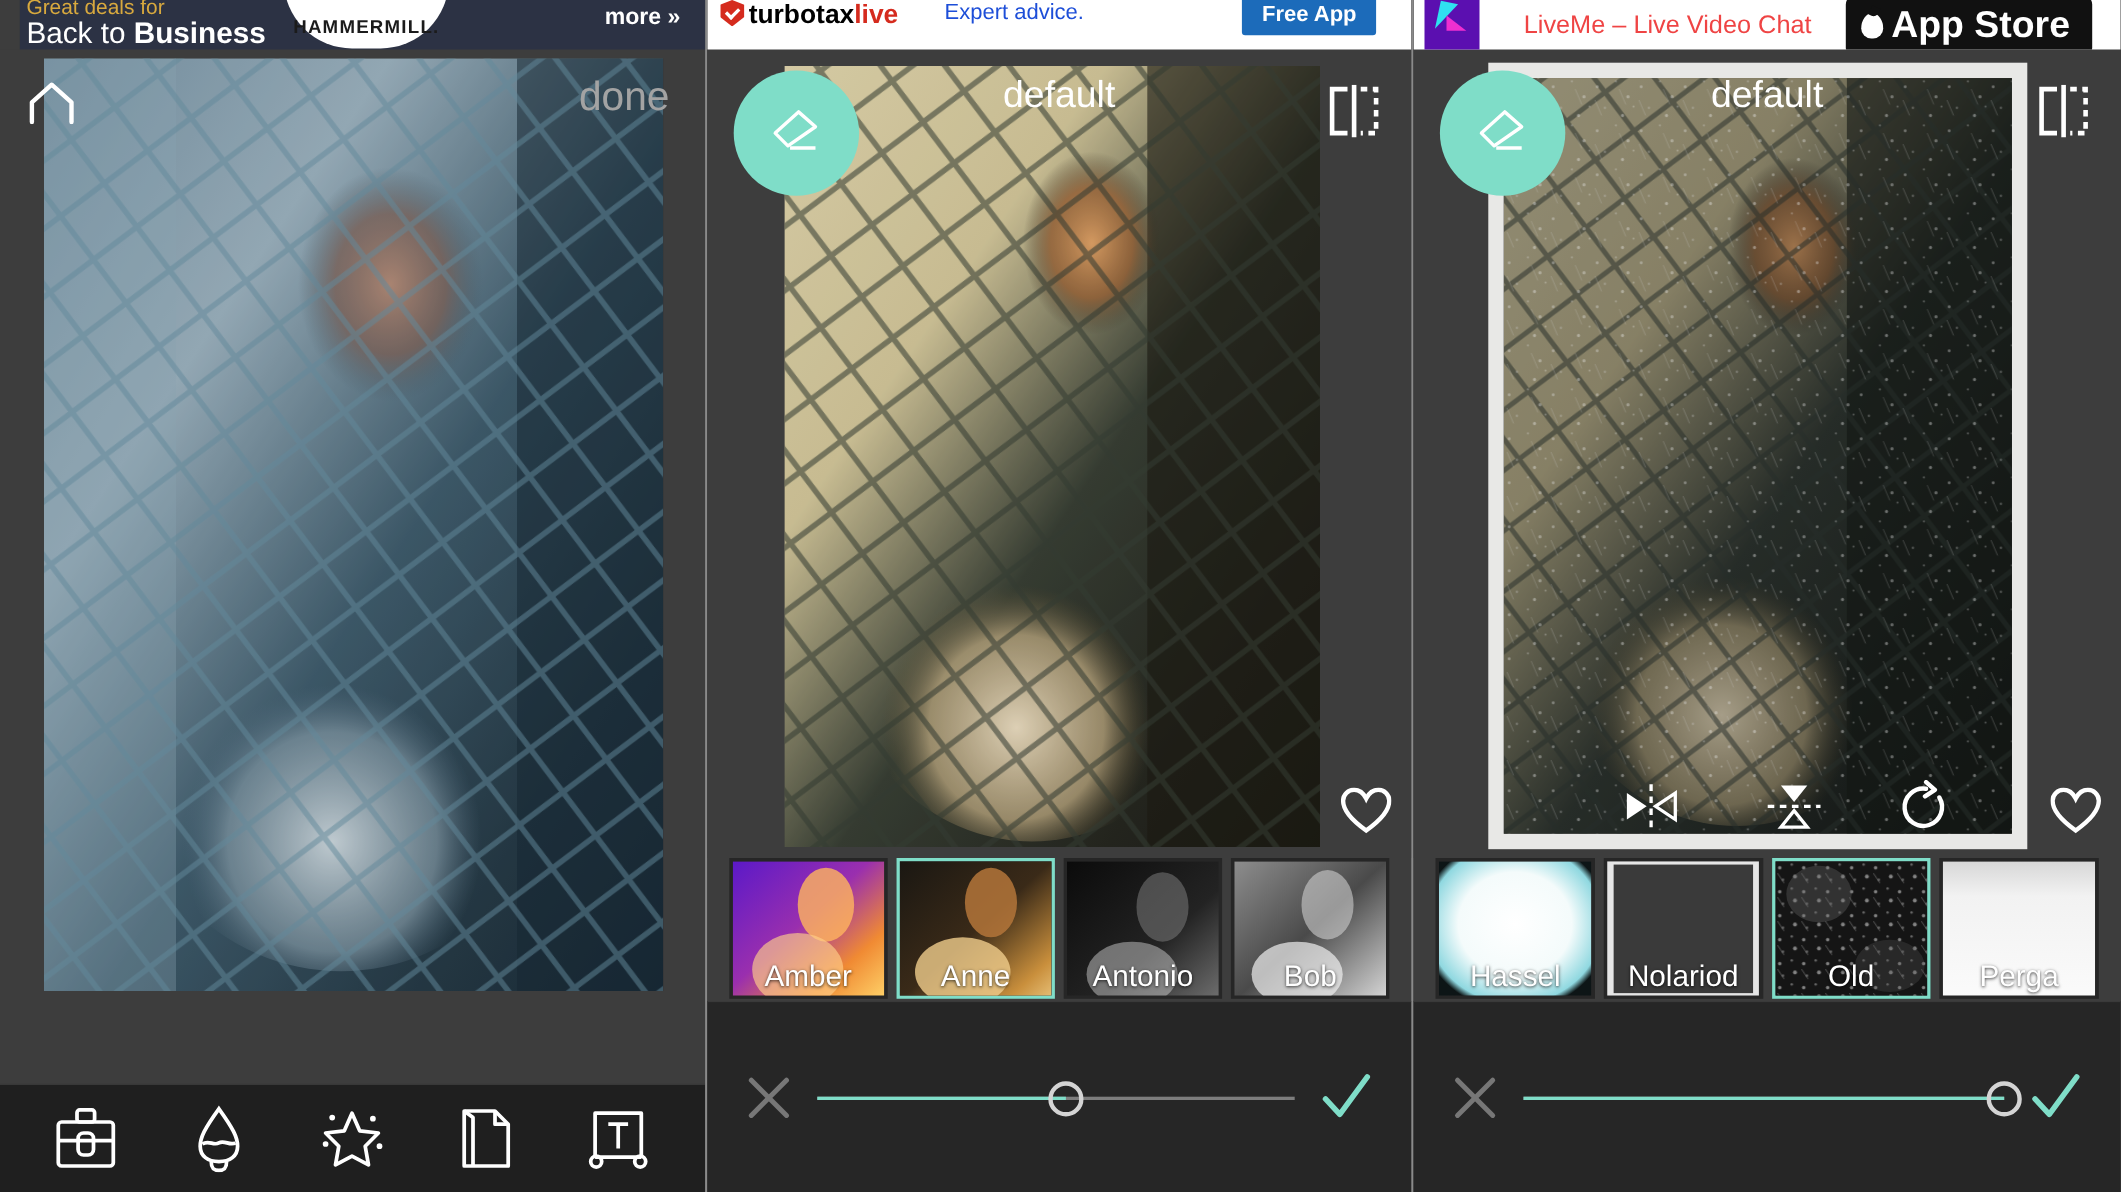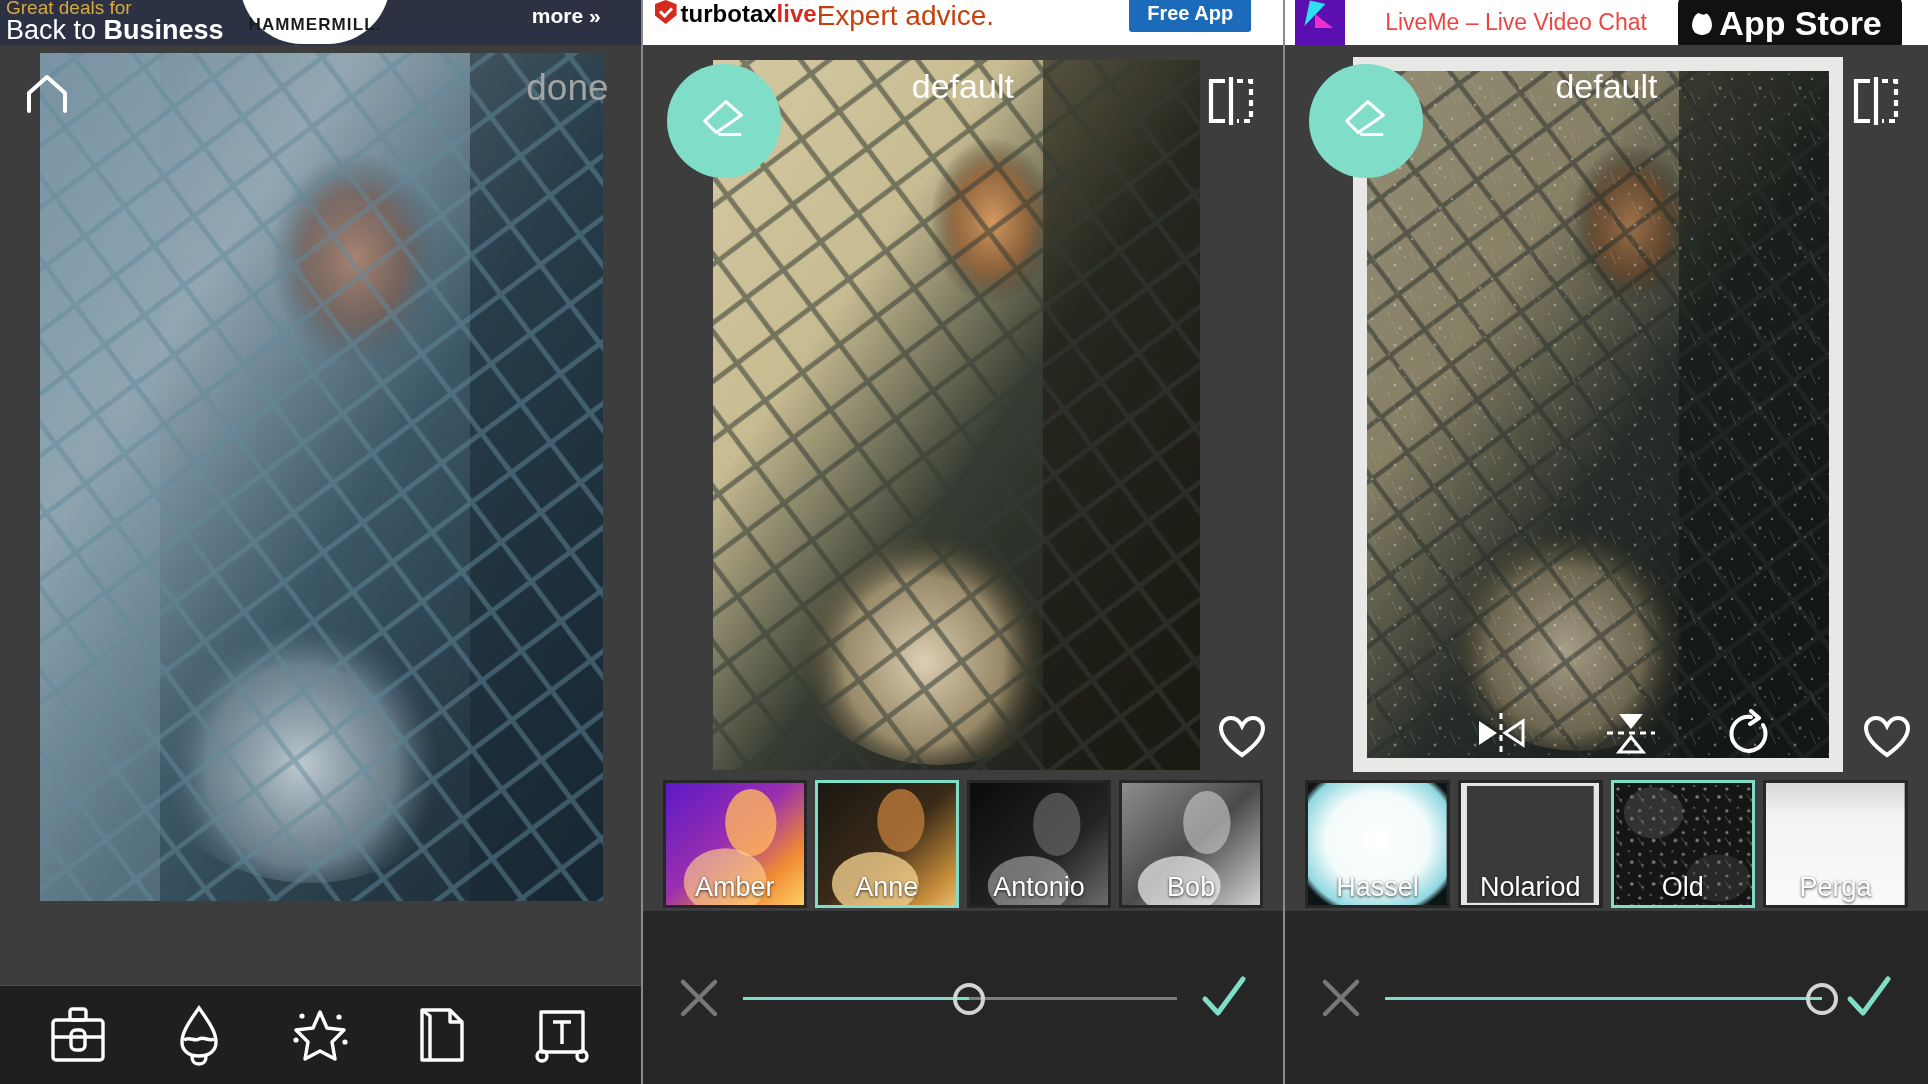--- a/index.html
+++ b/index.html
@@ -10,41 +10,41 @@
     font-family:"Liberation Sans", sans-serif;
     overflow:hidden;
   }
   .screens{ display:flex; width:1928px; height:1084px; }
   .panel{ position:relative; width:642.6px; height:1084px; background:#3d3d3d;
           border-right:2px solid #8a8a8a; overflow:hidden; }
   .panel:last-child{ border-right:none; }
 
   
   .ad{ position:absolute; top:0; left:0; width:100%; height:45px; z-index:40; overflow:hidden; }
-  .ad-hammermill{ background:#2c3244; display:flex; align-items:center; }
+  .ad-hammermill{ background:#2c3244; display:flex; align-items:center;margin-left:18px; }
   .ad-hm-text{ color:#fff; font-size:23px; line-height:1.0; padding-left:6px; flex:0 0 auto; }
   .ad-hm-text .l1{ color:#d8a93e; font-size:19px; display:block; margin-top:-4px;}
   .ad-hm-text .l2{ display:block; font-size:27px; }
   .ad-hm-text .l2 b{ font-weight:bold; }
   .ad-hm-logo{ position:absolute; left:240px; top:-18px; width:150px; height:62px;
                background:#fff; border-radius:0 0 75px 75px; display:flex;
                align-items:flex-end; justify-content:center; }
   .ad-hm-logo span{ color:#1b1b1b; font-size:17px; font-weight:bold; letter-spacing:1.1px;
                     padding-bottom:9px; }
   .ad-hm-more{ position:absolute; right:40px; top:4px; color:#fff; font-size:21px; font-weight:bold; }
 
   .ad-turbotax{ background:#fff; display:flex; padding-left:12px; }
   .tt-check{ width:22px; height:24px; background:#d52b1e; flex:0 0 auto;
              clip-path:polygon(50% 0,100% 18%,100% 64%,50% 100%,0 64%,0 18%);
              position:relative; }
   .tt-check:after{ content:""; position:absolute; left:5px; top:7px; width:9px; height:5px;
              border-left:3px solid #fff; border-bottom:3px solid #fff; transform:rotate(-45deg); }
   .tt-name{ font-size:24px; font-weight:bold; color:#000; margin-left:4px; }
   .tt-name i{ color:#d52b1e; font-style:normal; }
-  .tt-adv{ font-size:28px; color:#c2410c; }
+  .tt-adv{ font-size:20px; color:#1d4ed8; margin-left:42px; }
   .tt-btn{ position:absolute; right:32px; top:-8px; background:#1c6bba; color:#fff;
            font-size:20px; font-weight:bold; padding:10px 18px 7px; border-radius:3px; }
 
   .ad-liveme{ background:#fff; display:flex; align-items:center; }
   .lm-icon{ width:50px; height:50px; background:#5b0fb0; margin-left:10px; margin-top:-4px;
             position:relative; flex:0 0 auto; overflow:hidden; }
   .lm-icon:before{ content:""; position:absolute; left:12px; top:6px; width:0;height:0;
             border-left:16px solid #2fe0f0; border-bottom:26px solid transparent; transform:rotate(12deg); }
   .lm-icon:after{ content:""; position:absolute; left:20px; top:18px; width:0;height:0;
             border-left:18px solid #ee2fd0; border-top:14px solid transparent; }

